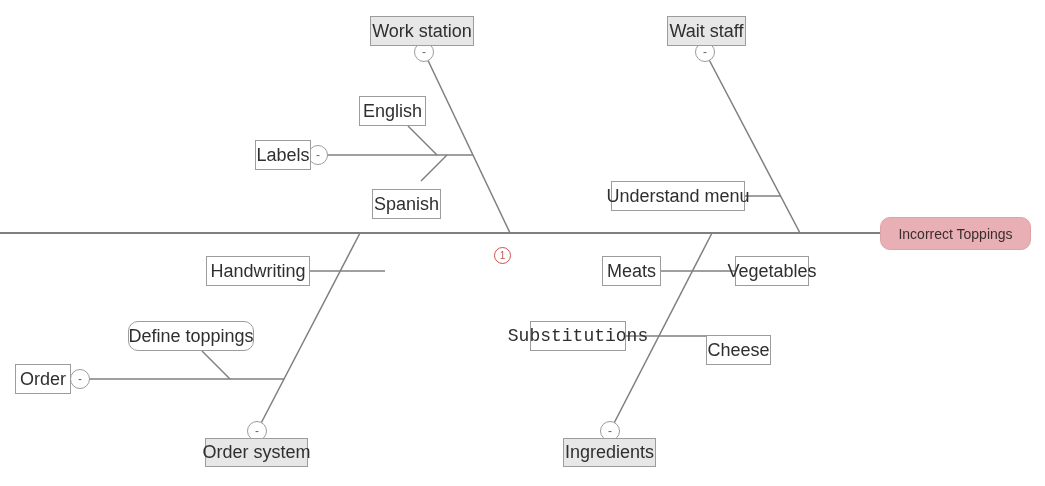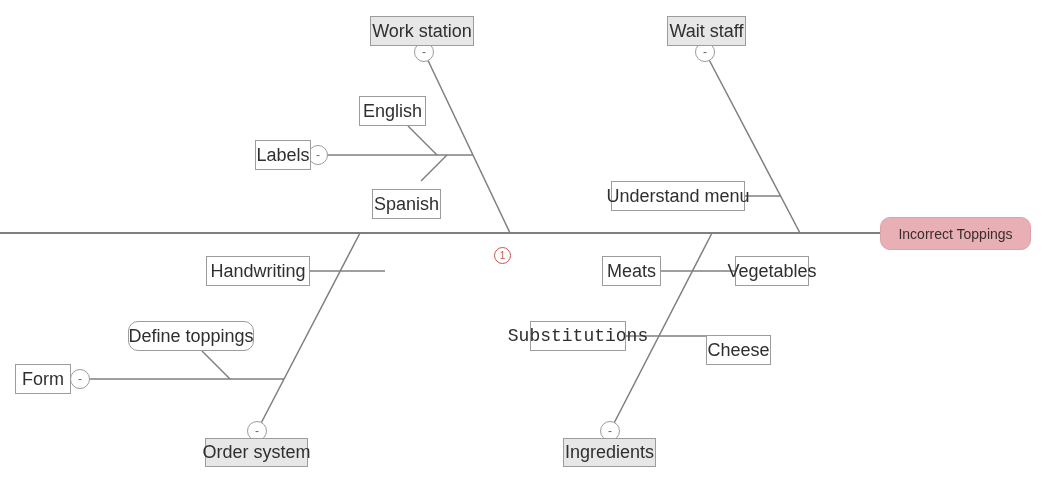--- a/index.html
+++ b/index.html
@@ -98,21 +98,21 @@
 
   <div class="node" style="left:359px; top:96px;  width:67px;  height:30px;">English</div>
   <div class="node" style="left:255px; top:140px; width:56px;  height:30px;">Labels</div>
   <div class="node" style="left:372px; top:181px; width:69px;  height:30px;margin-top:8px;">Spanish</div>
 
   <div class="node" style="left:611px; top:181px; width:134px; height:30px;">Understand menu</div>
 
   <div class="node" style="left:206px; top:256px; width:104px; height:30px;">Handwriting</div>
   <div class="badge" style="left:494px; top:247px;">1</div>
   <div class="node" style="left:128px; top:321px; width:126px; height:30px;border-radius:10px;">Define toppings</div>
-  <div class="node" style="left:15px;  top:364px; width:56px;  height:30px;">Form</div>
+  <div class="node" style="left:15px;  top:364px; width:56px;  height:30px;">Order</div>
 
   <div class="node" style="left:602px; top:256px; width:59px;  height:30px;">Meats</div>
   <div class="node" style="left:735px; top:256px; width:74px;  height:30px;">Vegetables</div>
   <div class="node" style="left:530px; top:321px; width:96px;  height:30px;font-family:Liberation Mono, monospace;">Substitutions</div>
   <div class="node" style="left:706px; top:335px; width:65px;  height:30px;">Cheese</div>
 
   <div class="node effect" style="left:880px; top:217px; width:151px; height:33px;border-radius:10px;">Incorrect Toppings</div>
 
 </div>
 

